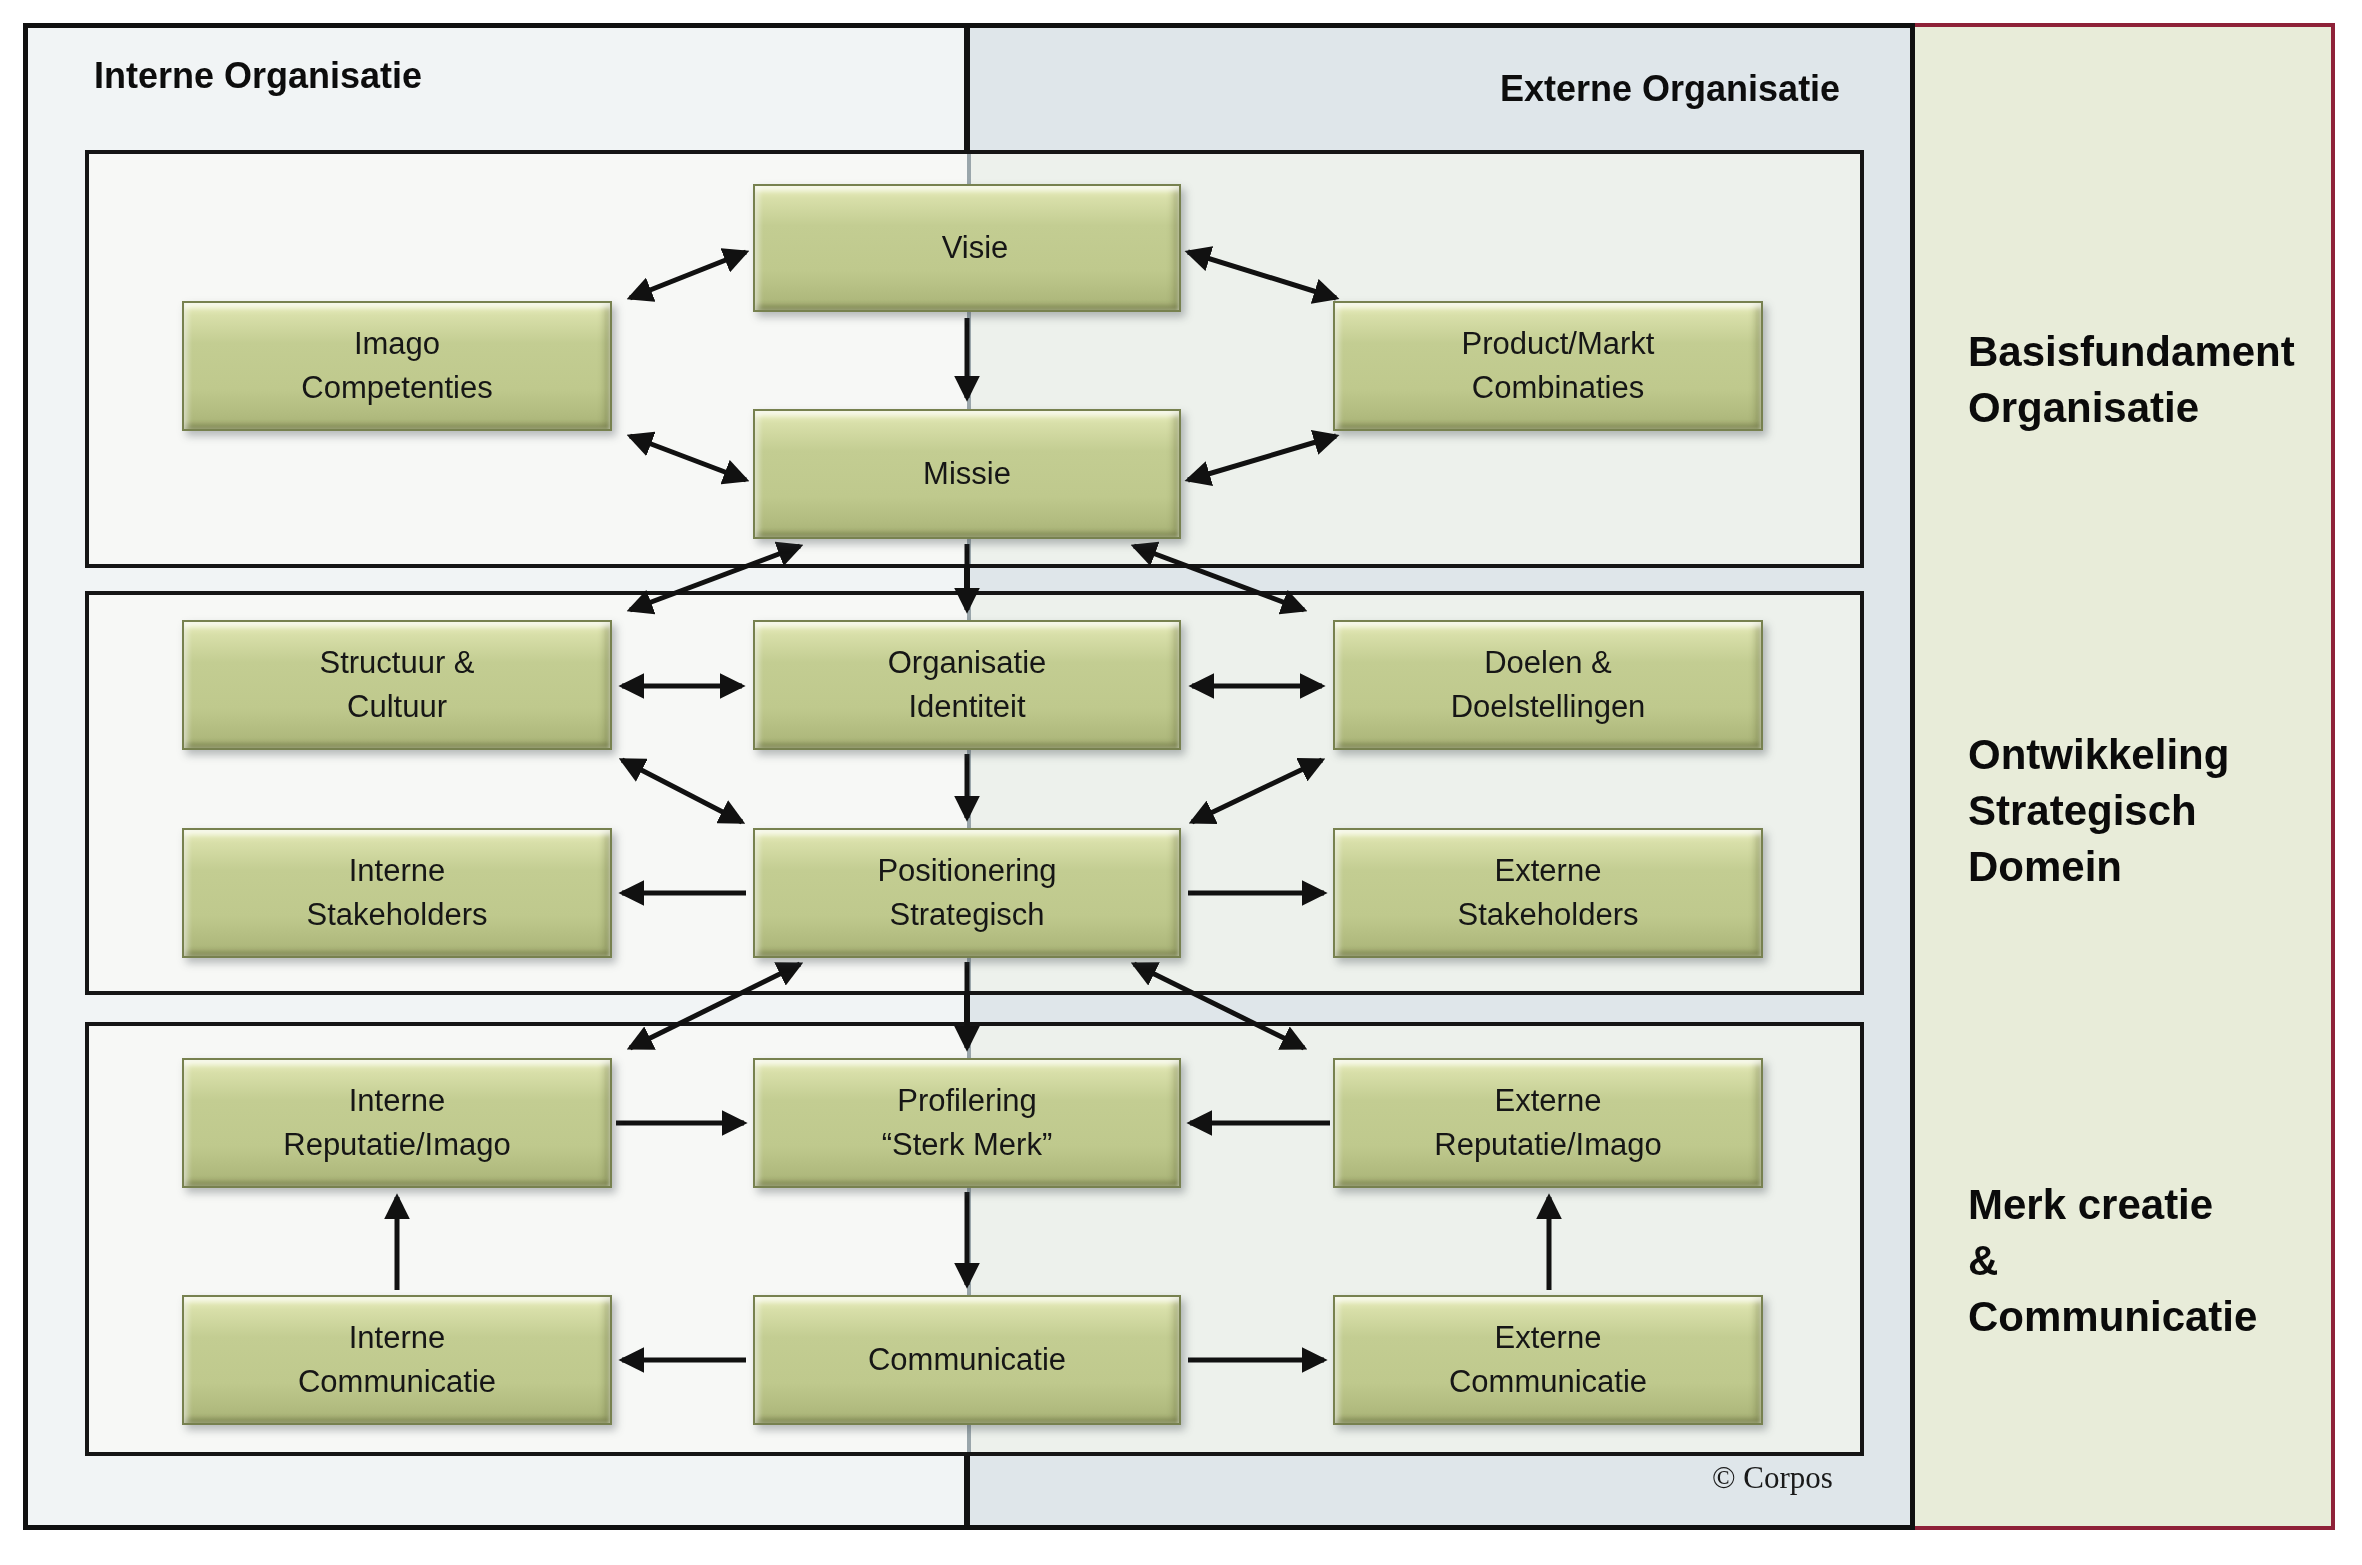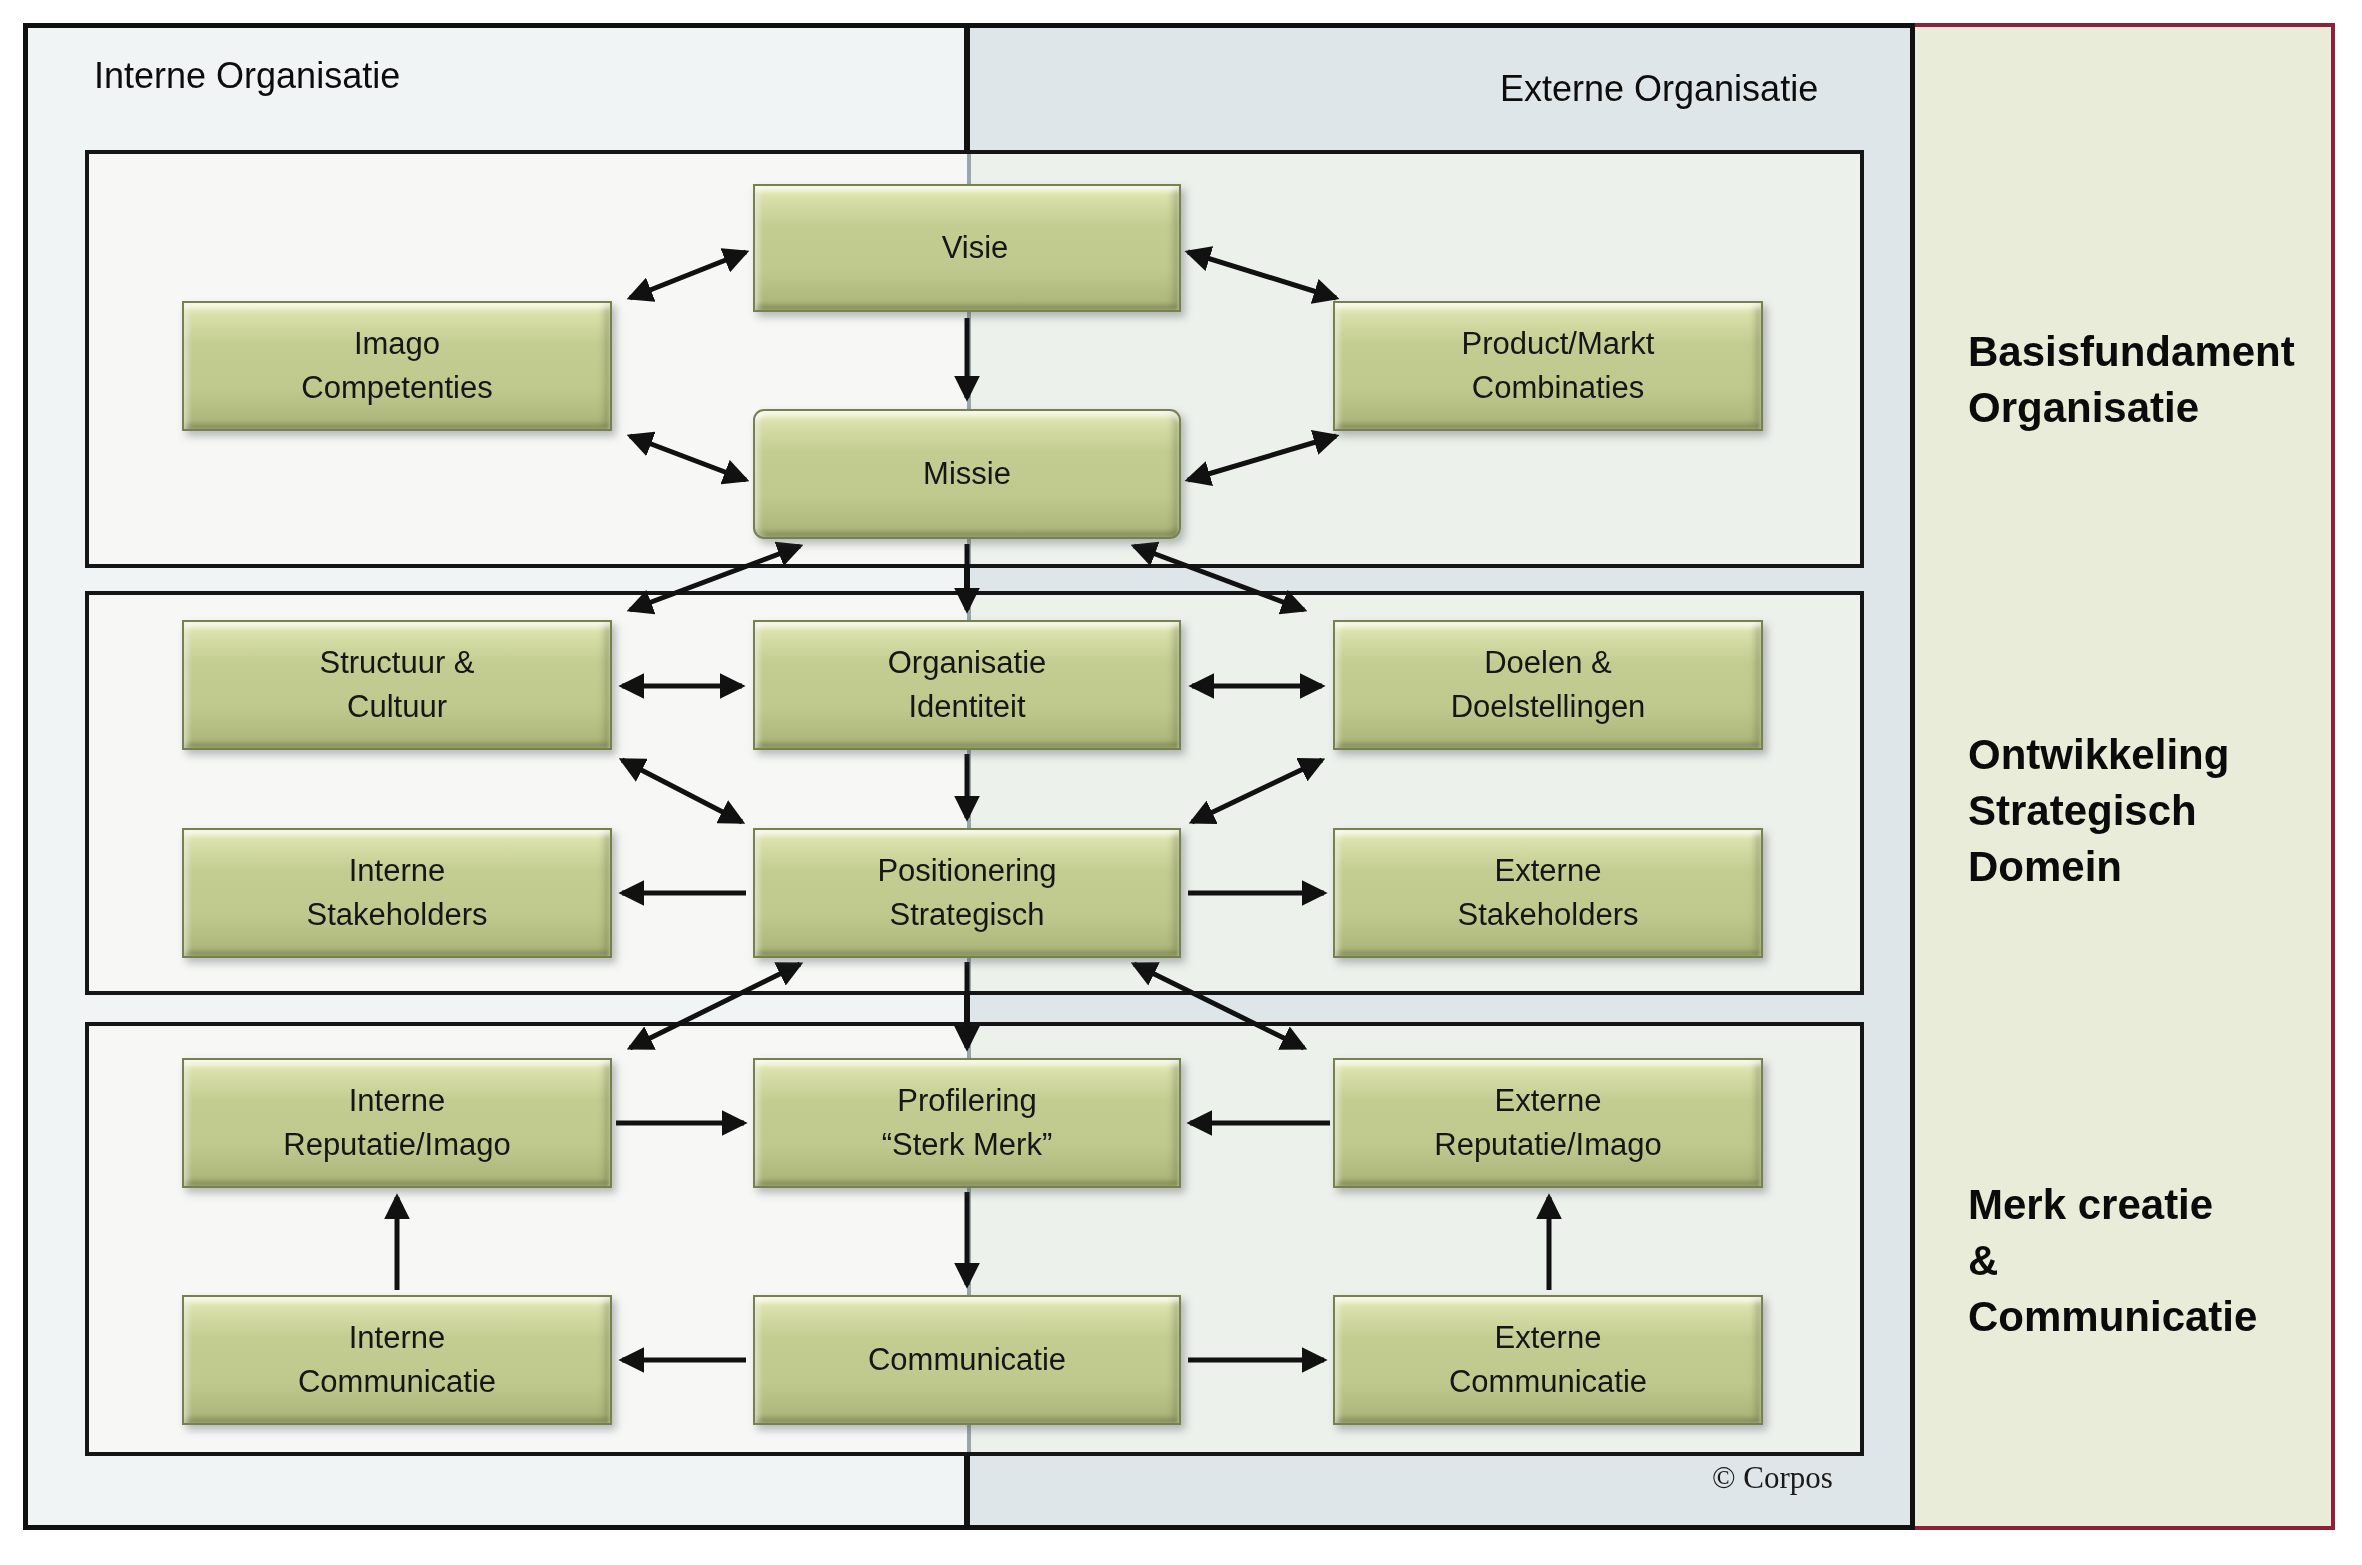--- a/index.html
+++ b/index.html
@@ -26,21 +26,21 @@
   .right-panel{
     position:absolute;left:1915px;top:23px;width:420px;height:1507px;box-sizing:border-box;
     background:var(--panel-bg,#e8ecd9);
     border:4px solid var(--panel-border,#8e2138);border-left:none;z-index:2;
   }
   .panel-label{
     position:absolute;left:53px;font-weight:bold;font-size:42px;line-height:1.33;
     color:#0b0b0b;white-space:pre-line;letter-spacing:0px;
   }
   
-  .zone-header{position:absolute;font-weight:normal;font-size:36px;color:#0d0d0d;z-index:4;}
+  .zone-header{position:absolute;font-weight:bold;font-size:36px;color:#0d0d0d;z-index:4;}
   .hdr-left{left:94px;top:55px;}
   .hdr-right{left:1500px;top:68px;}
   
   svg.arrows{position:absolute;left:0;top:0;z-index:3;}
   svg.arrows line{stroke:var(--line,#111111);stroke-width:5;}
   
   .box{
     position:absolute;display:flex;align-items:center;justify-content:center;text-align:center;
     box-sizing:border-box;z-index:4;
     background:linear-gradient(180deg,var(--box-hi,#ecf0c3) 0%,#d8dfa9 10%,var(--box-core,#c3cd92) 32%,#bfc98d 68%,#b0ba7e 90%,var(--box-lo,#a7b175) 100%);
@@ -145,21 +145,21 @@
     <span class="box-label">Visie</span>
   </div>
   <div class="box" style="left:182px;top:301px;width:430px;height:130px;">
     <span class="box-label">Imago
 Competenties</span>
   </div>
   <div class="box" style="left:1333px;top:301px;width:430px;height:130px;padding-left:20px;">
     <span class="box-label">Product/Markt
 Combinaties</span>
   </div>
-  <div class="box" style="left:753px;top:409px;width:428px;height:130px;border-radius:11px;">
+  <div class="box" style="left:753px;top:409px;width:428px;height:130px;">
     <span class="box-label">Missie</span>
   </div>
 
   <div class="box" style="left:182px;top:620px;width:430px;height:130px;">
     <span class="box-label">Structuur &amp;
 Cultuur</span>
   </div>
   <div class="box" style="left:753px;top:620px;width:428px;height:130px;">
     <span class="box-label">Organisatie
 Identiteit</span>

